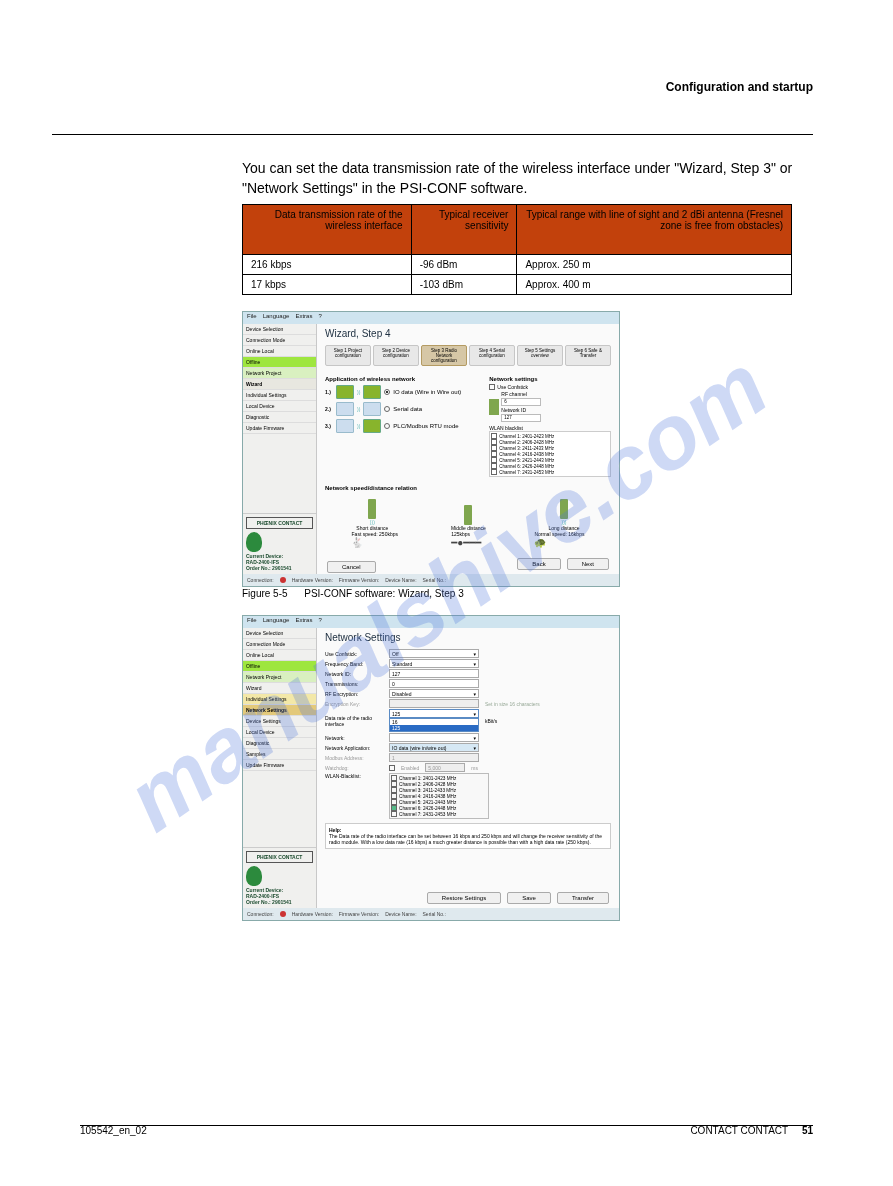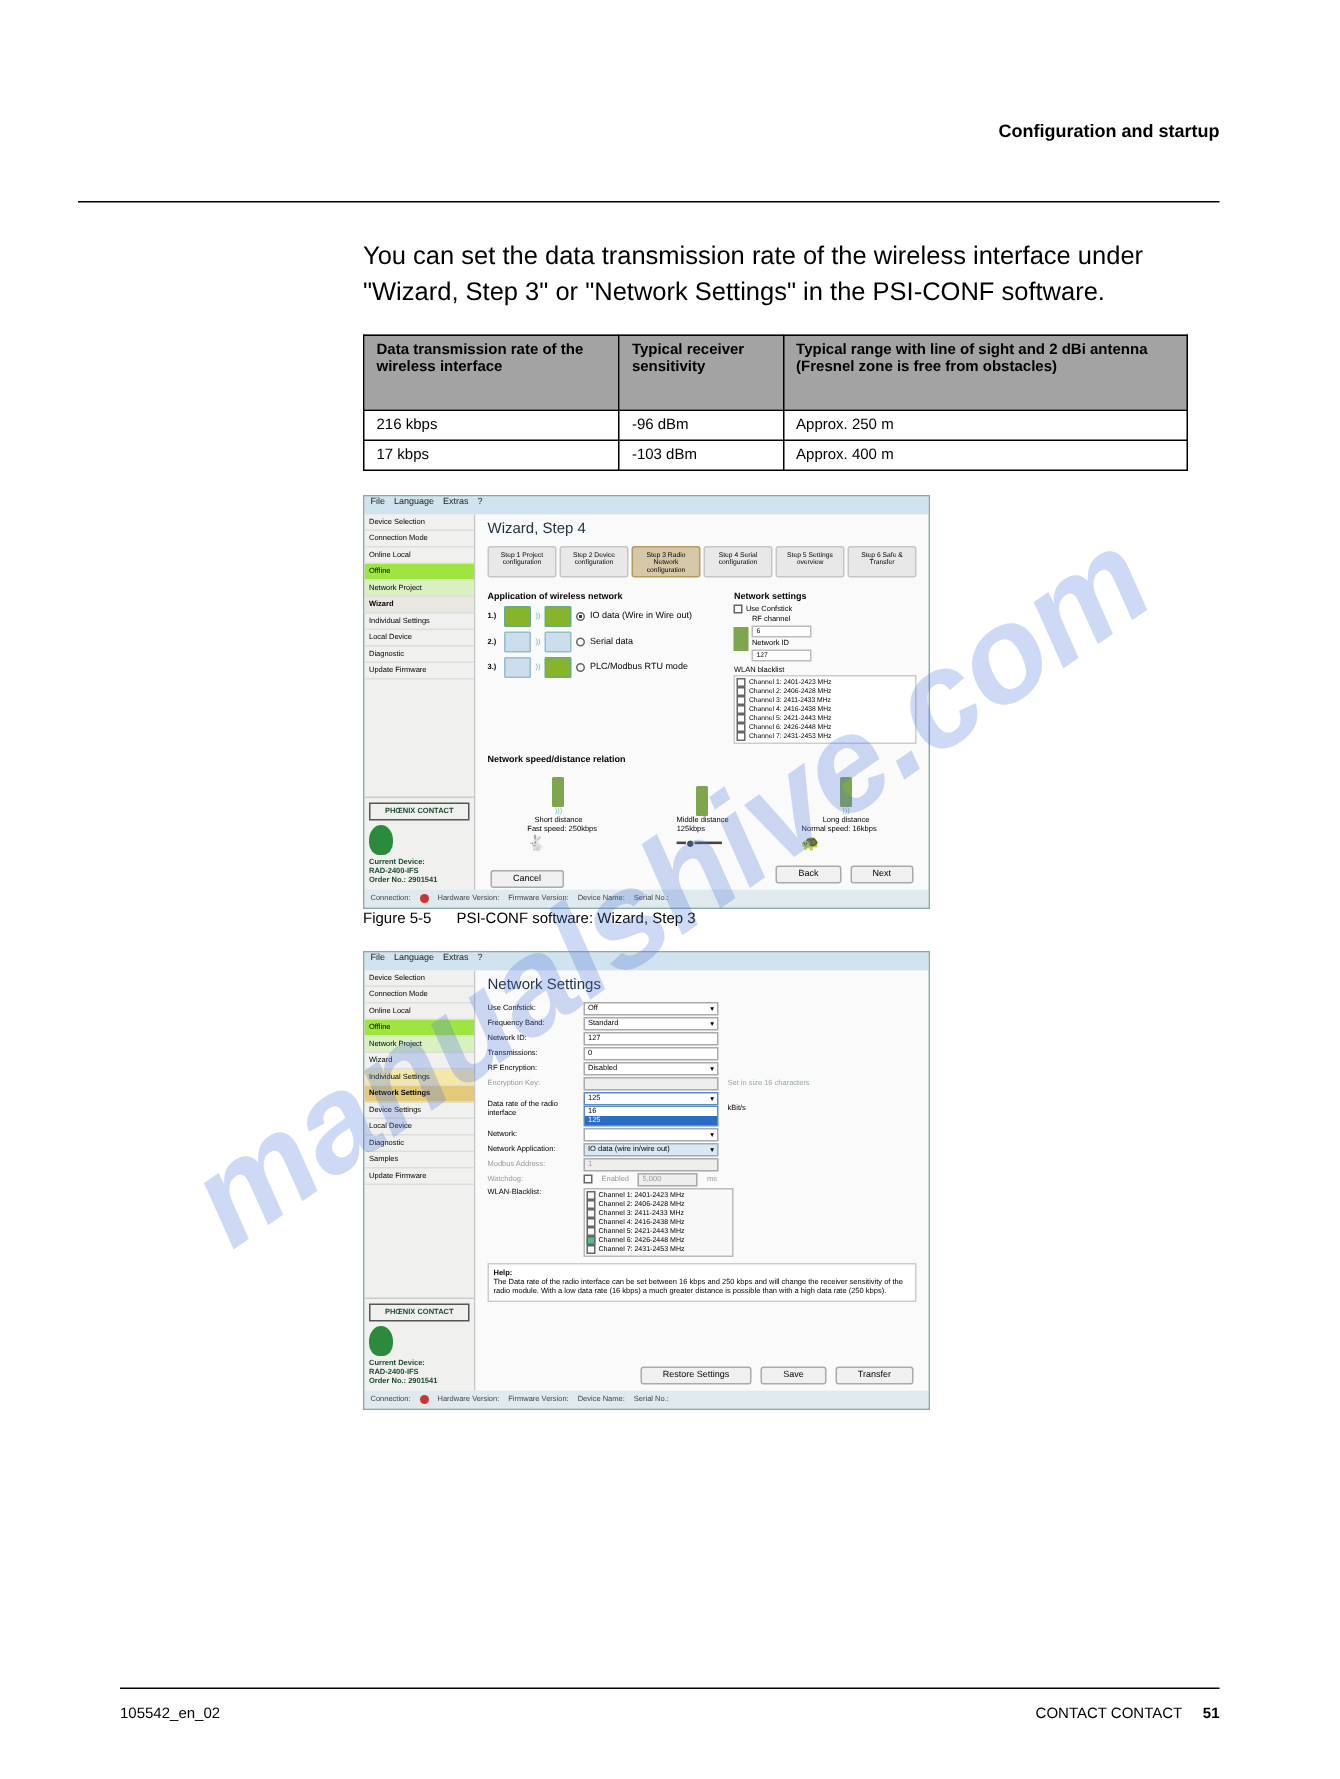--- a/index.html
+++ b/index.html
@@ -22,41 +22,42 @@
     border-top: 1px solid #000;
     margin-bottom: 24px;
   }
   .header {
     text-align: right;
     font-size: 12px;
     font-weight: bold;
     margin-bottom: 40px;
   }
   .intro {
-    font-size: 17px;
+    font-size: 14px;
     line-height: 1.4;
     margin-left: 190px;
-    margin-bottom: 16px;
+    margin-bottom: 6px;
   }
   .tbl {
     margin-left: 190px;
     border-collapse: collapse;
     width: 550px;
     font-size: 10px;
   }
   .tbl th, .tbl td {
     border: 1px solid #000;
     padding: 4px 8px;
     text-align: left;
     vertical-align: top;
   }
   .tbl th {
-    background: #a3a3a3;
-    font-weight: bold;
+    background: #c2410c;
+    font-weight: normal;
     height: 50px;
+    text-align: right;
   }
   .tbl td { height: 20px; }
   .figure {
     margin-left: 190px;
     margin-top: 16px;
   }
   .figure-caption {
     margin-left: 190px;
     font-size: 10px;
     margin-top: 1px;
@@ -228,21 +229,21 @@
   .bottom-rule {
     position: absolute;
     bottom: 60px;
     left: 80px;
     right: 80px;
     border: none;
     border-top: 1px solid #000;
   }
   .footer {
     position: absolute;
-    bottom: 38px;
+    bottom: 50px;
     left: 80px;
     right: 80px;
     display: flex;
     justify-content: space-between;
     font-size: 10px;
   }
 
   
   .watermark {
     position: absolute;

